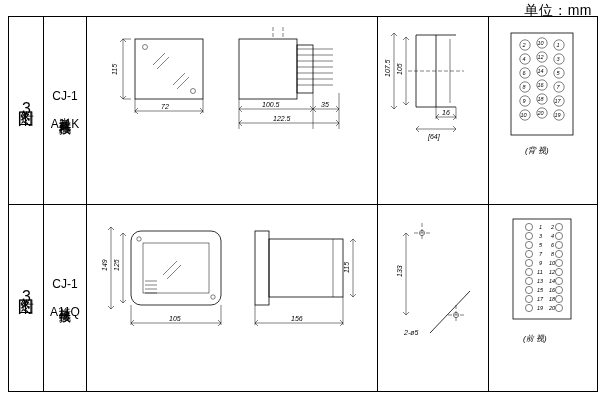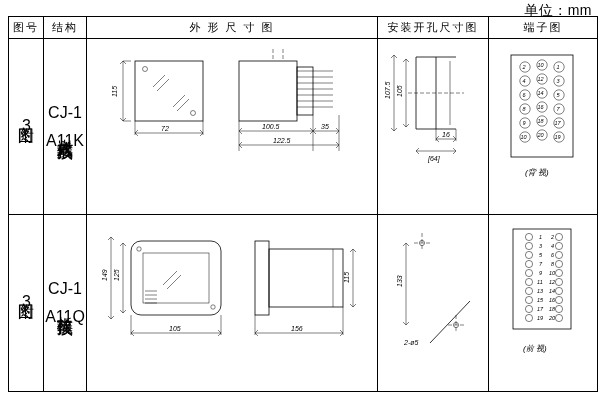--- a/index.html
+++ b/index.html
@@ -30,21 +30,21 @@
     text-align:center;
     font-weight:normal;
   }
   .hdr{height:20px;font-size:11px;letter-spacing:2px;}
   .col1{width:34px;}
   .col2{width:42px;}
   .col3{width:290px;}
   .col4{width:110px;}
   .col5{width:108px;}
   .vcell{height:168px;}
-  .stack{font-size:16px;line-height:12px;}
+  .stack{font-size:12px;line-height:12px;}
   .vert{
     writing-mode:vertical-rl;
     text-orientation:upright;
     display:inline-block;
     letter-spacing:1px;
     line-height:12px;
   }
 
   .cellwrap{position:relative;width:100%;height:100%;font-style:italic;}
   svg{display:block;}
@@ -58,27 +58,20 @@
 </style>
 </head>
 <body>
 
 <div class="page">
 
   <div class="unit">单位：mm</div>
 
   <table class="main">
     <tbody>
-        <tr>
-      <th class="col1 hdr">图号</th>
-      <th class="col2 hdr">结构</th>
-      <th class="col3 hdr">外 形 尺 寸 图</th>
-      <th class="col4 hdr">安装开孔尺寸图</th>
-      <th class="col5 hdr">端子图</th>
-    </tr>
 
     <tr>
       <td class="col1 vcell">
         <span class="vert">附图3</span>
       </td>
       <td class="col2 vcell">
         <div class="stack">
           <div>CJ-1</div>
           <div style="margin:2px 0;"><span class="vert">嵌入式后接线</span></div>
           <div>A11K</div>

